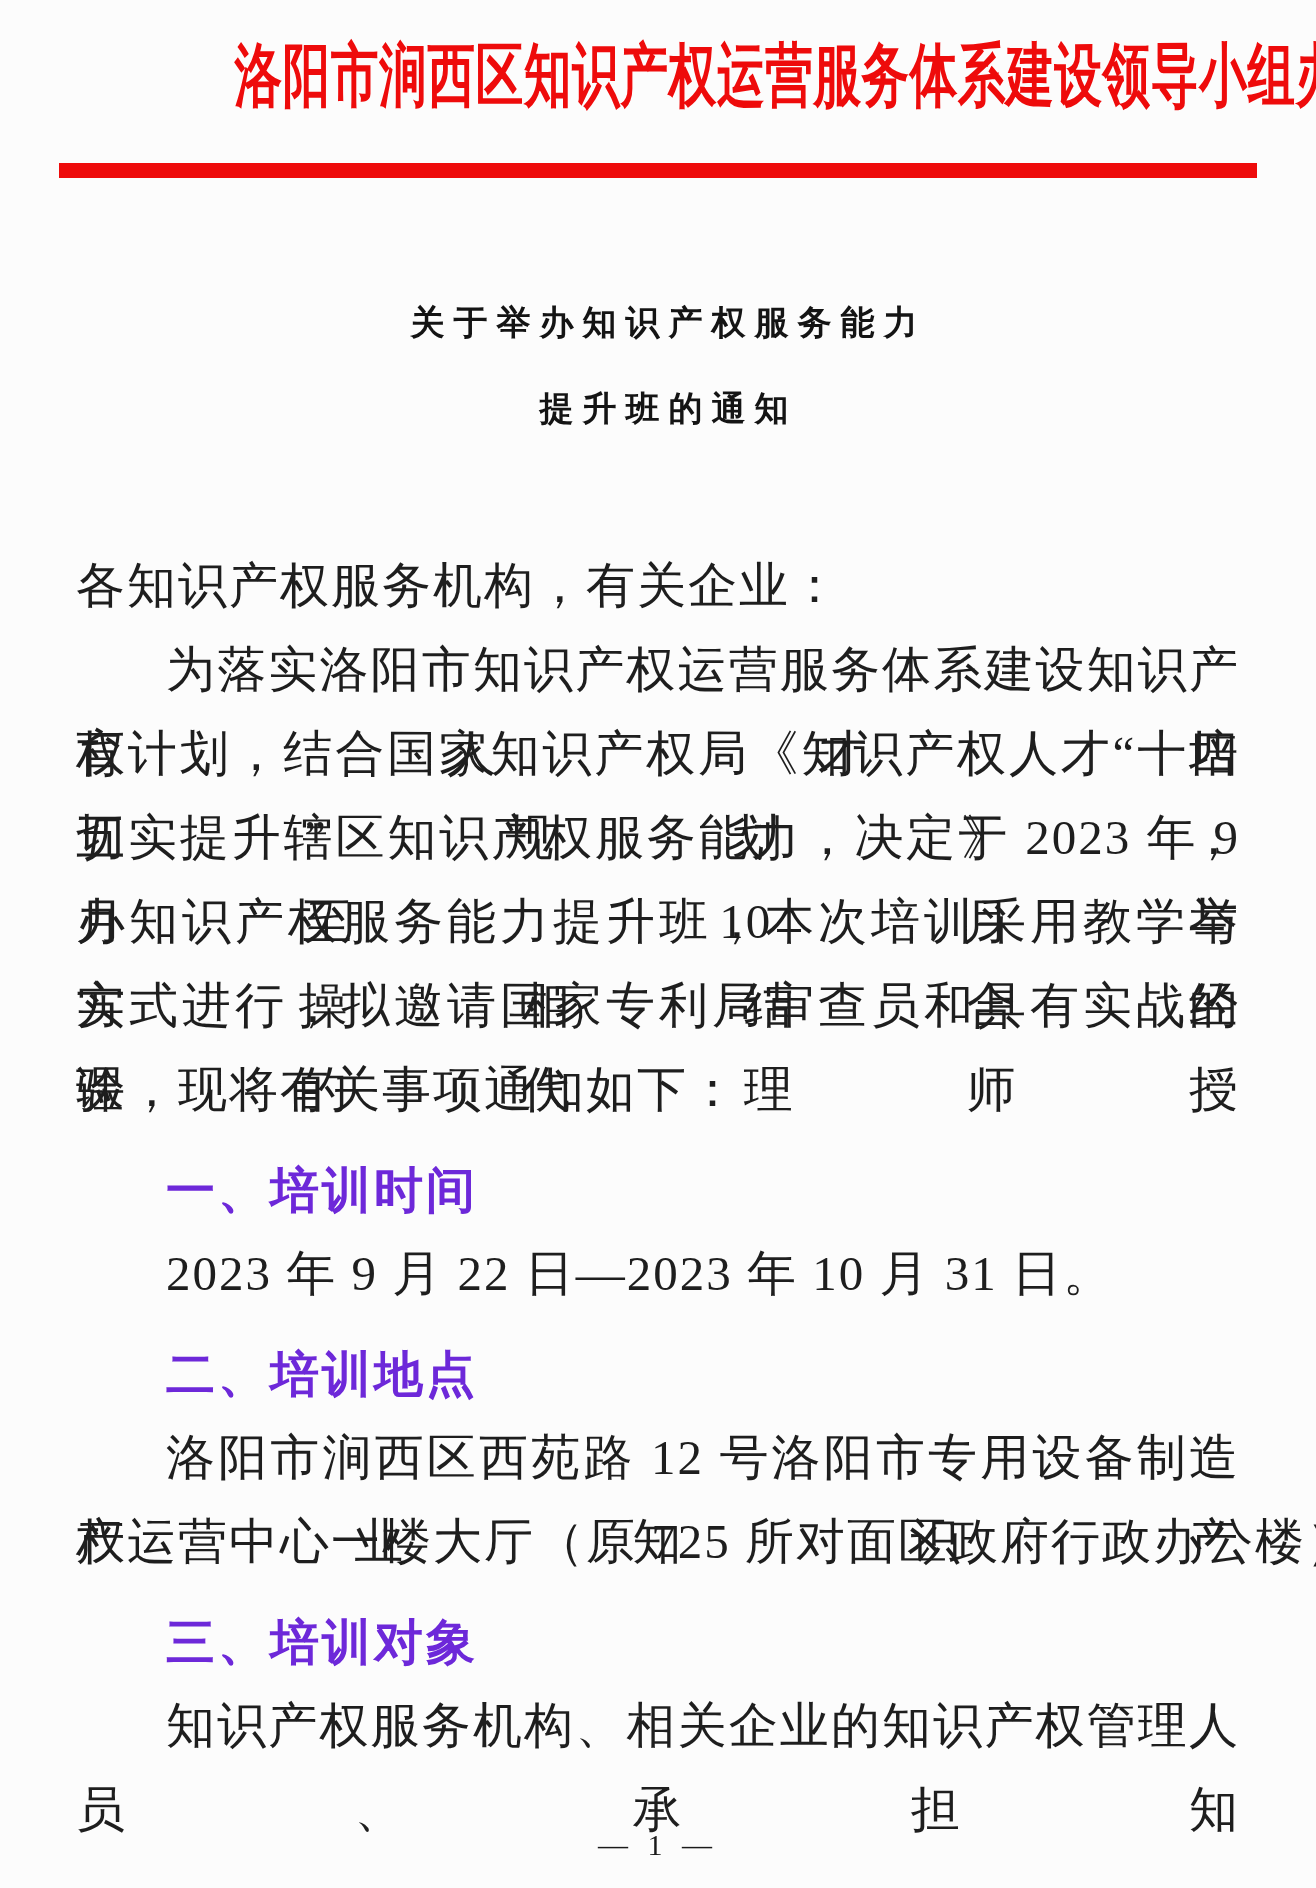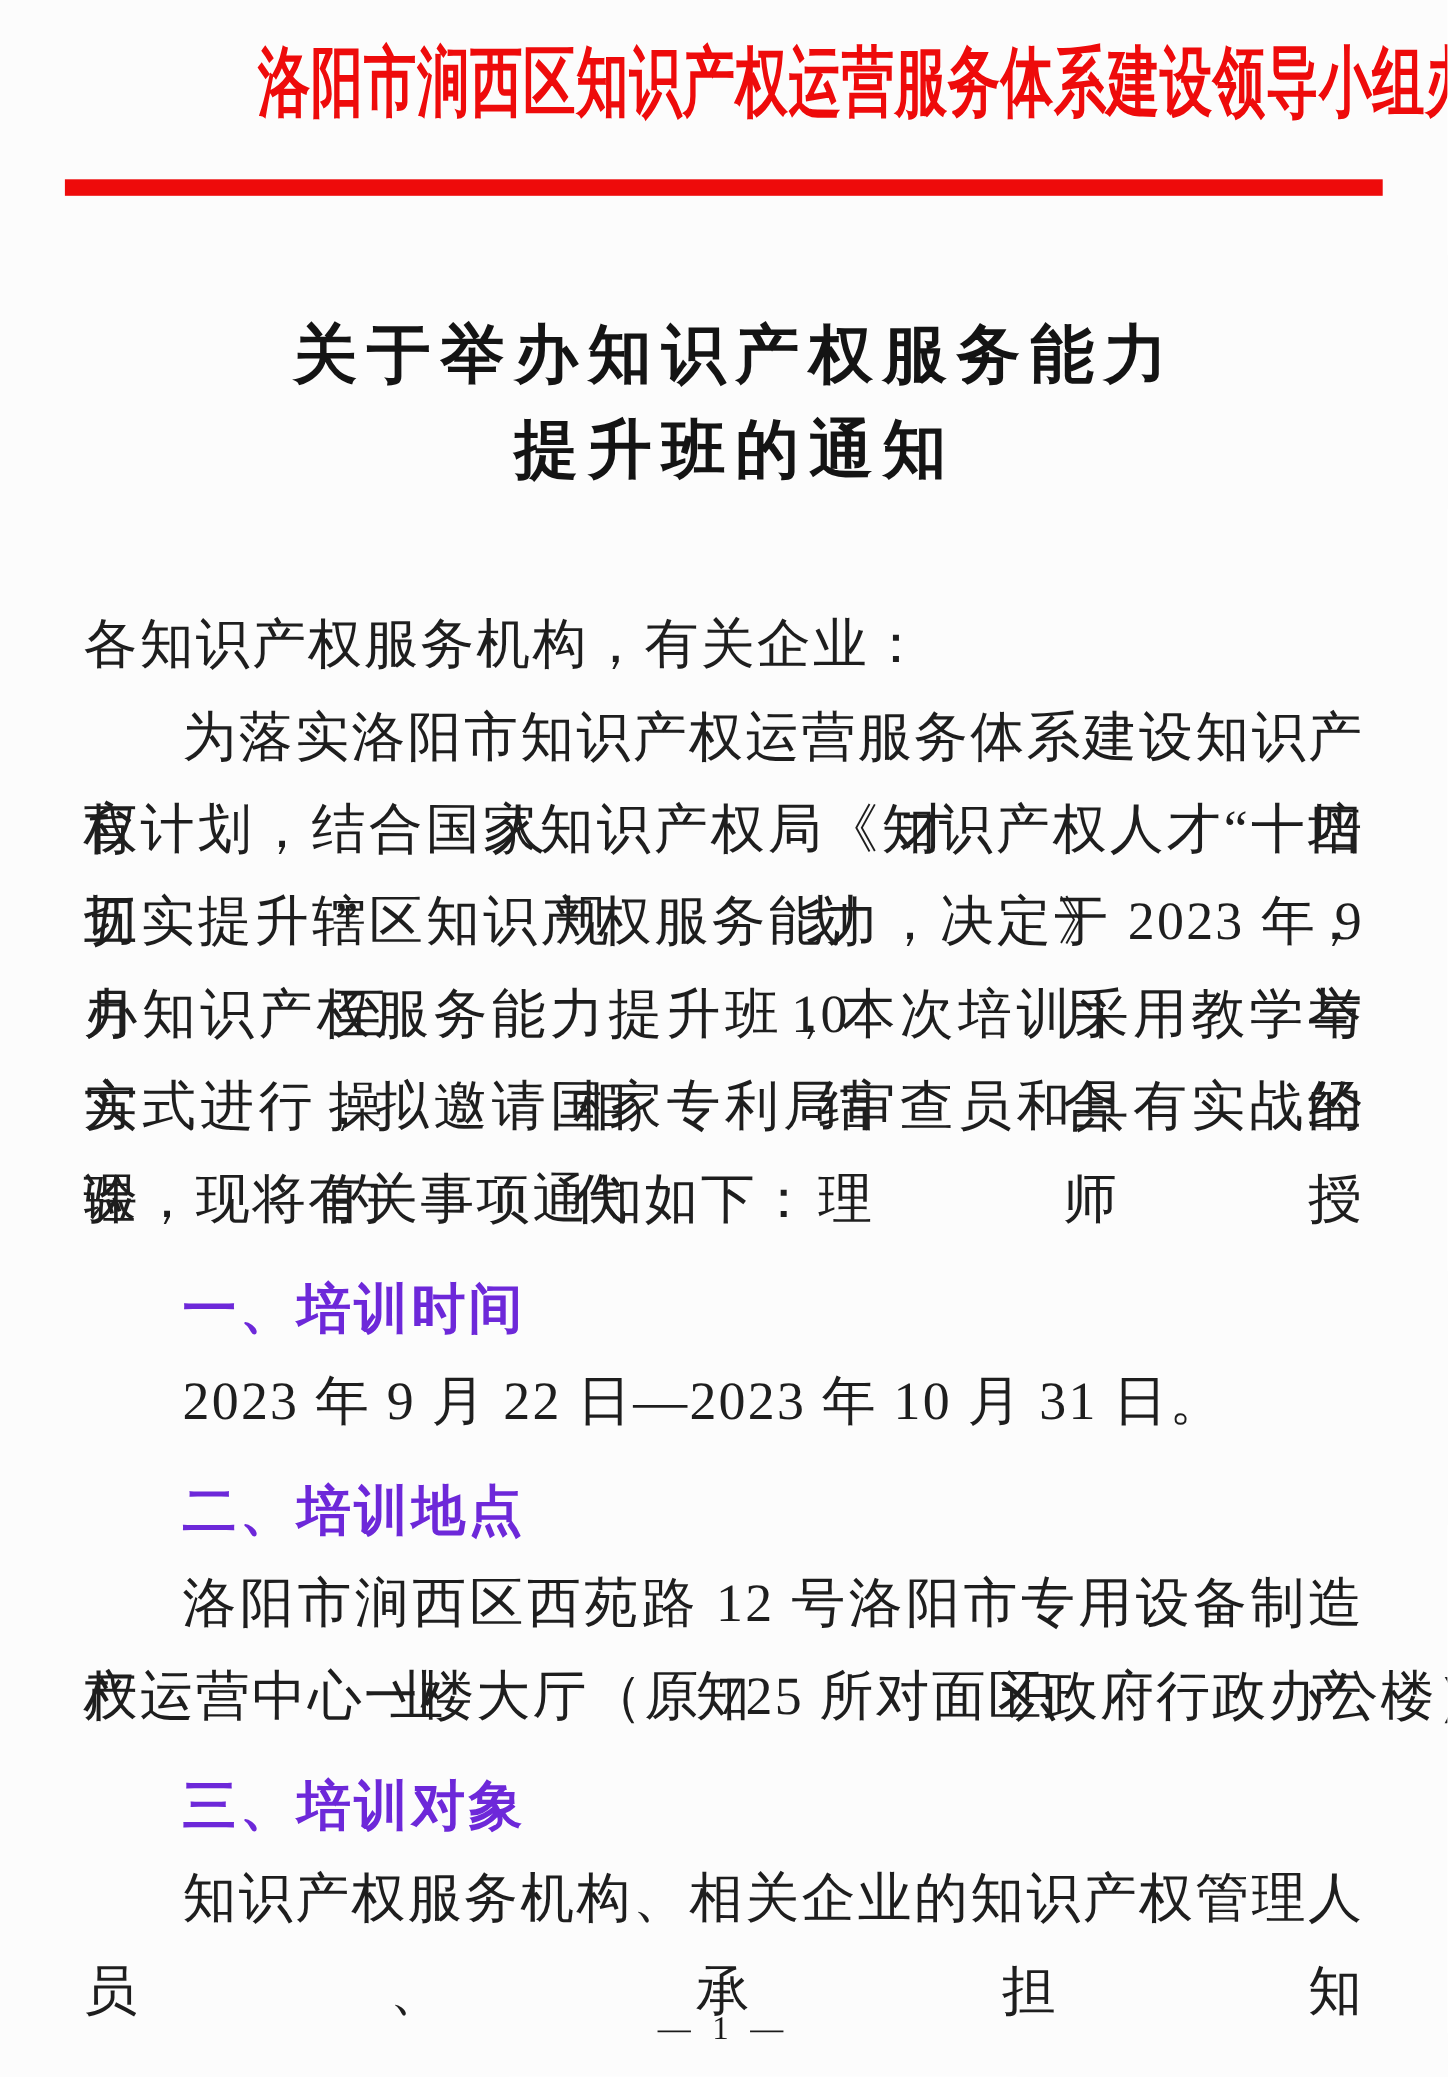--- a/index.html
+++ b/index.html
@@ -47,21 +47,21 @@
 
   
   .doc-title {
     margin-top: 102px;
     text-align: center;
     font-weight: bold;
     color: #141414;
   }
   .title-line {
     display: block;
-    font-size: 58px;
+    font-size: 34px;
     line-height: 86px;
     letter-spacing: 9px;
     padding-left: 21px; 
   }
 
   
   .body-block {
     margin: 92px 76px 0 76px; 
   }
   .line {

